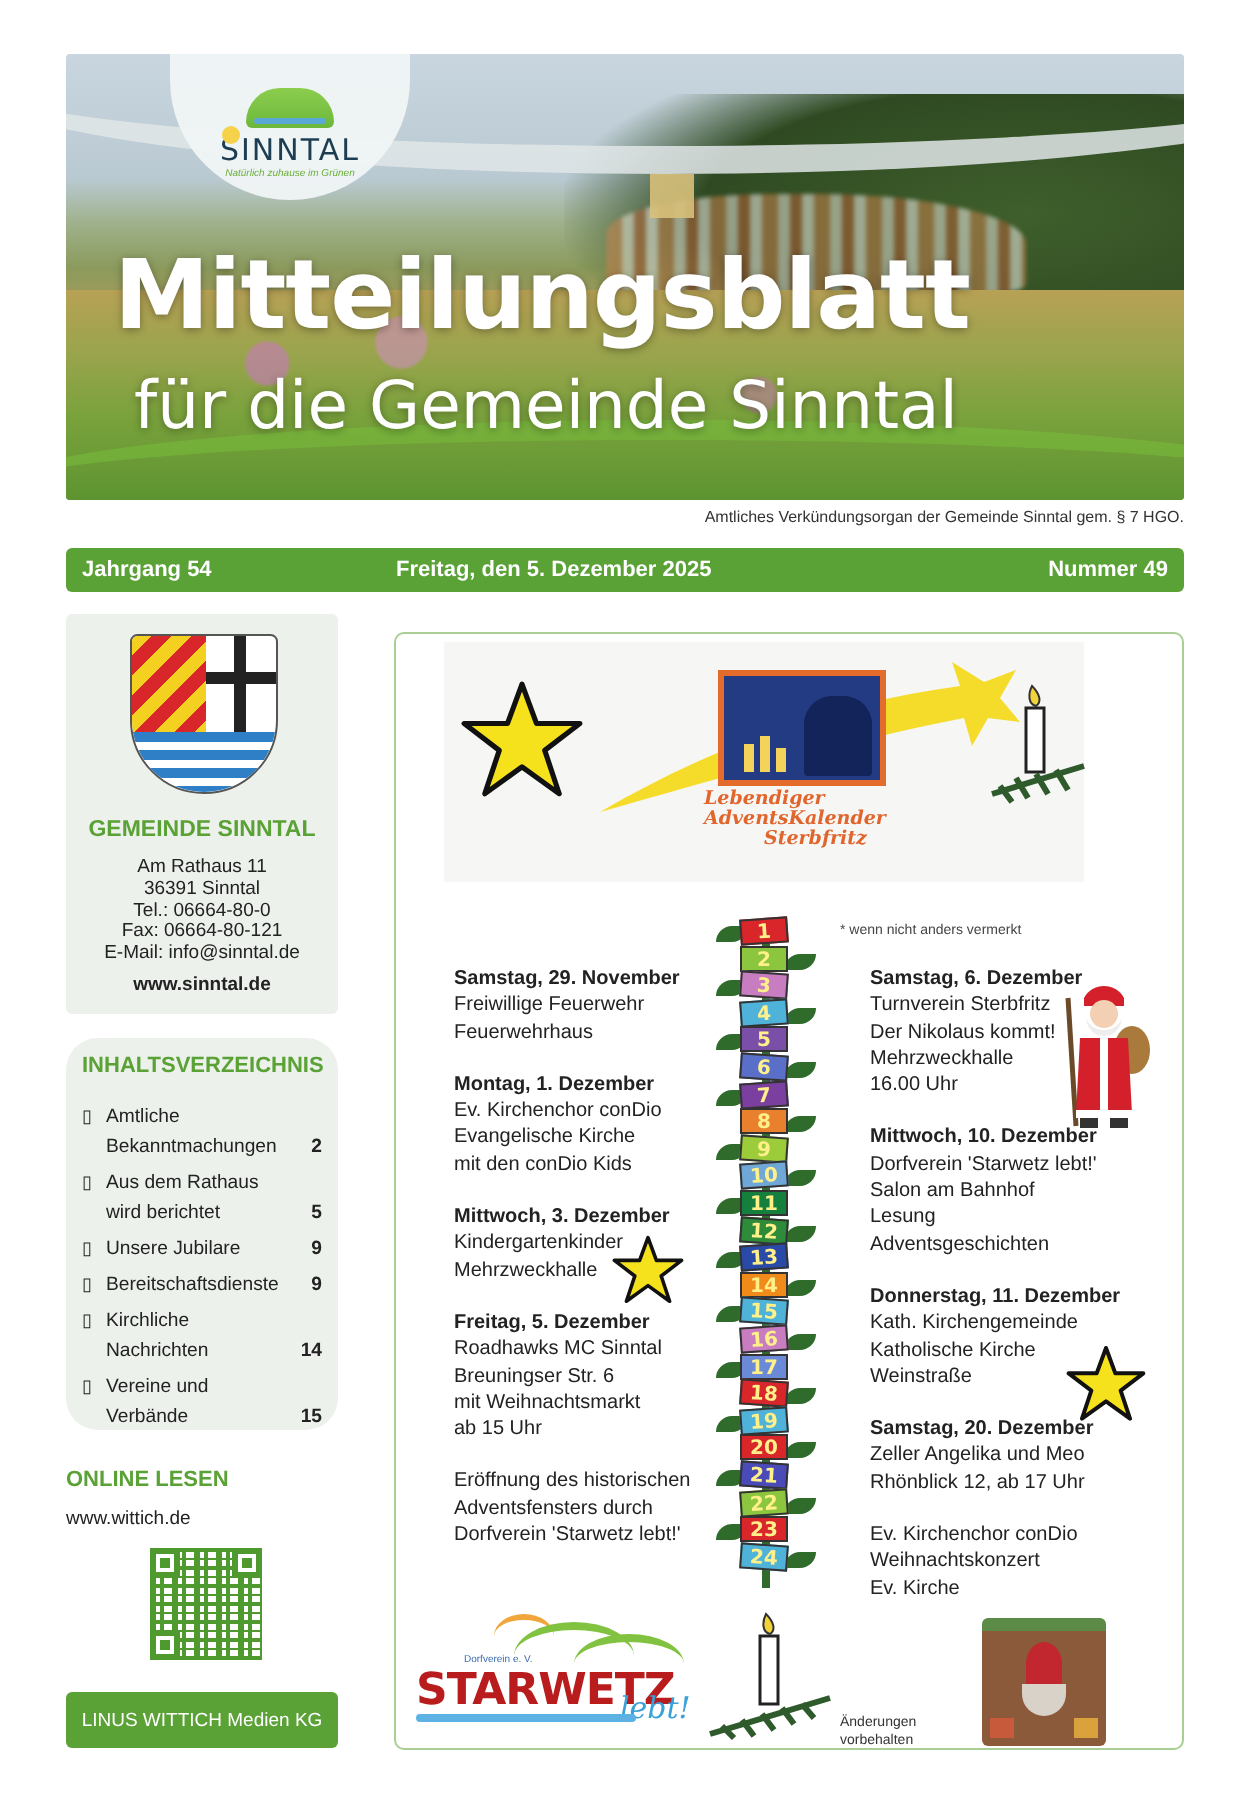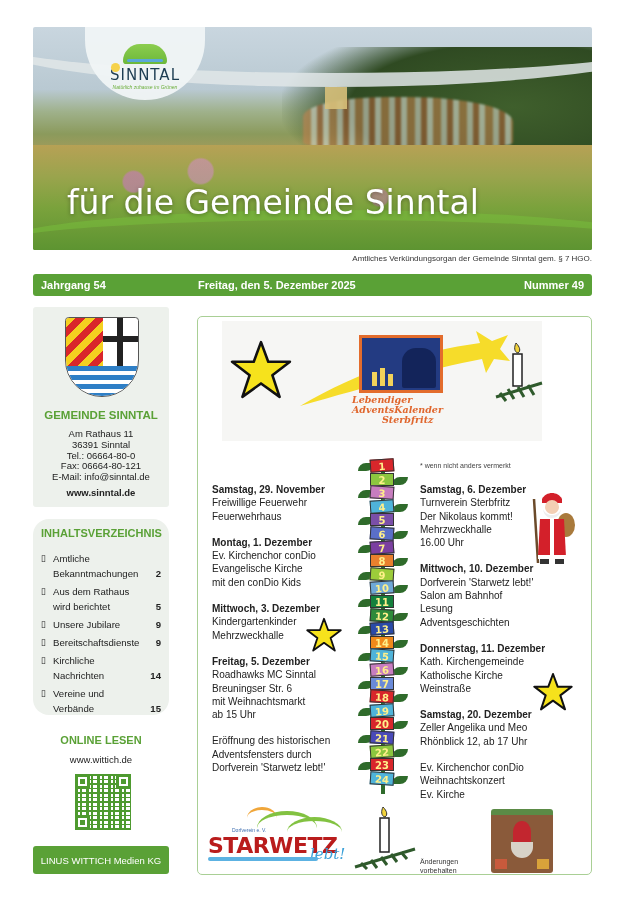--- a/index.html
+++ b/index.html
@@ -70,21 +70,21 @@
   .addr { position: absolute; left: 0; right: 0; top: 122px; font-size: 9.5px; line-height: 10.8px; color: #222; }
   .web { position: absolute; left: 0; right: 0; top: 180px; font-size: 9.5px; font-weight: bold; color: #222; }
 
   .box-toc { top: 519px; height: 196px; padding: 8px 8px 0 8px; border-radius: 16px; }
   .toc-title { color: #5aa136; font-weight: bold; font-size: 11px; margin-bottom: 12px; }
   .toc-item { display: flex; font-size: 9.6px; line-height: 15px; margin-bottom: 3px; color: #222; }
   .toc-item .bullet { width: 12px; flex: 0 0 12px; font-size: 9px; }
   .toc-item .lbl { flex: 1; }
   .toc-item .pg { width: 16px; text-align: right; font-weight: bold; align-self: flex-end; }
 
-  .box-online { top: 726px; height: 150px; text-align: center; background: transparent; }
+  .box-online { top: 726px; height: 150px; text-align: left; background: transparent; }
   .online-title { position: absolute; left: 0; right: 0; top: 8px; color: #5aa136; font-weight: bold; font-size: 11px; }
   .online-url { position: absolute; left: 0; right: 0; top: 28px; font-size: 9.5px; color: #222; }
   .qr { position: absolute; left: 42px; top: 48px; width: 56px; height: 56px;
     background:
       linear-gradient(#fff,#fff) 0 0/0 0,
       repeating-linear-gradient(90deg, #4e9a2f 0 3px, transparent 3px 5px, #4e9a2f 5px 7px, transparent 7px 11px),
       repeating-linear-gradient(0deg, #4e9a2f 0 2px, transparent 2px 5px, #4e9a2f 5px 6px, transparent 6px 9px);
     background-color: #ffffff; }
   .qr .fp { position: absolute; width: 15px; height: 15px; border: 3px solid #4e9a2f; background: #fff; }
   .qr .fp::after { content: ""; position: absolute; left: 2px; top: 2px; width: 5px; height: 5px; background: #4e9a2f; }
@@ -100,21 +100,21 @@
   .adv-box { position: absolute; left: 137px; top: 14px; width: 84px; height: 58px; background: #233b82;
     border: 3px solid #e36c2c; }
   .adv-box .cand { position: absolute; bottom: 4px; width: 5px; background: #f3d35a; }
   .adv-text { position: absolute; left: 130px; top: 74px; font-family: "DejaVu Serif", serif; font-weight: bold;
     font-size: 9.5px; line-height: 10px; color: #e0662d; }
   .candle { position: absolute; left: 272px; top: 18px; width: 50px; height: 70px; }
 
   .headline { position: absolute; left: 0; right: 0; top: 128px; text-align: center; font-weight: bold; font-size: 12px; color: #222; padding-left: 12px; }
   .footnote { position: absolute; left: 222px; top: 145px; font-size: 7px; color: #444; }
 
-  .col { position: absolute; font-size: 10px; line-height: 13.3px; color: #222; }
+  .col { position: absolute; font-size: 10px; line-height: 13.3px; color: #222; margin-left: 15px; }
   .col .ev { margin-bottom: 13px; }
   .col .ev .d { font-weight: bold; }
   .col-left { left: 14px; top: 166px; width: 150px; }
   .col-right { left: 222px; top: 166px; width: 165px; }
 
   .calendar { position: absolute; left: 160px; top: 142px; width: 50px; height: 340px; }
   .cal-stem { position: absolute; left: 23px; top: 0; width: 4px; height: 335px; background: #2f6b2b; }
   .cal-leaf { position: absolute; width: 16px; height: 8px; background: #2f6b2b; border-radius: 8px 0 8px 0; }
   .cal-card { position: absolute; left: 12px; width: 24px; height: 13px; font-size: 10px; font-weight: bold;
     color: #fff08a; text-align: center; line-height: 13px; border: 1px solid #333; font-family: "DejaVu Sans", sans-serif; }
@@ -150,20 +150,21 @@
   <div class="castle"></div>
   <div class="field"></div>
   <div class="swoosh-band"></div>
   <div class="swoosh-green"></div>
   <div class="logo-circle">
     <div class="logo-mountain"></div>
     <div class="logo-text">SINNTAL</div>
     <div class="logo-tagline">Natürlich zuhause im Grünen</div>
   </div>
   <div class="logo-sun"></div>
+  <div class="title-main">Mitteilungsblatt</div>
   <div class="title-sub">für die Gemeinde Sinntal</div>
 </div>
 
 <div class="official">Amtliches Verkündungsorgan der Gemeinde Sinntal gem. § 7 HGO.</div>
 
 <div class="infobar">
   <span>Jahrgang 54</span>
   <span class="date">Freitag, den 5. Dezember 2025</span>
   <span>Nummer 49</span>
 </div>

